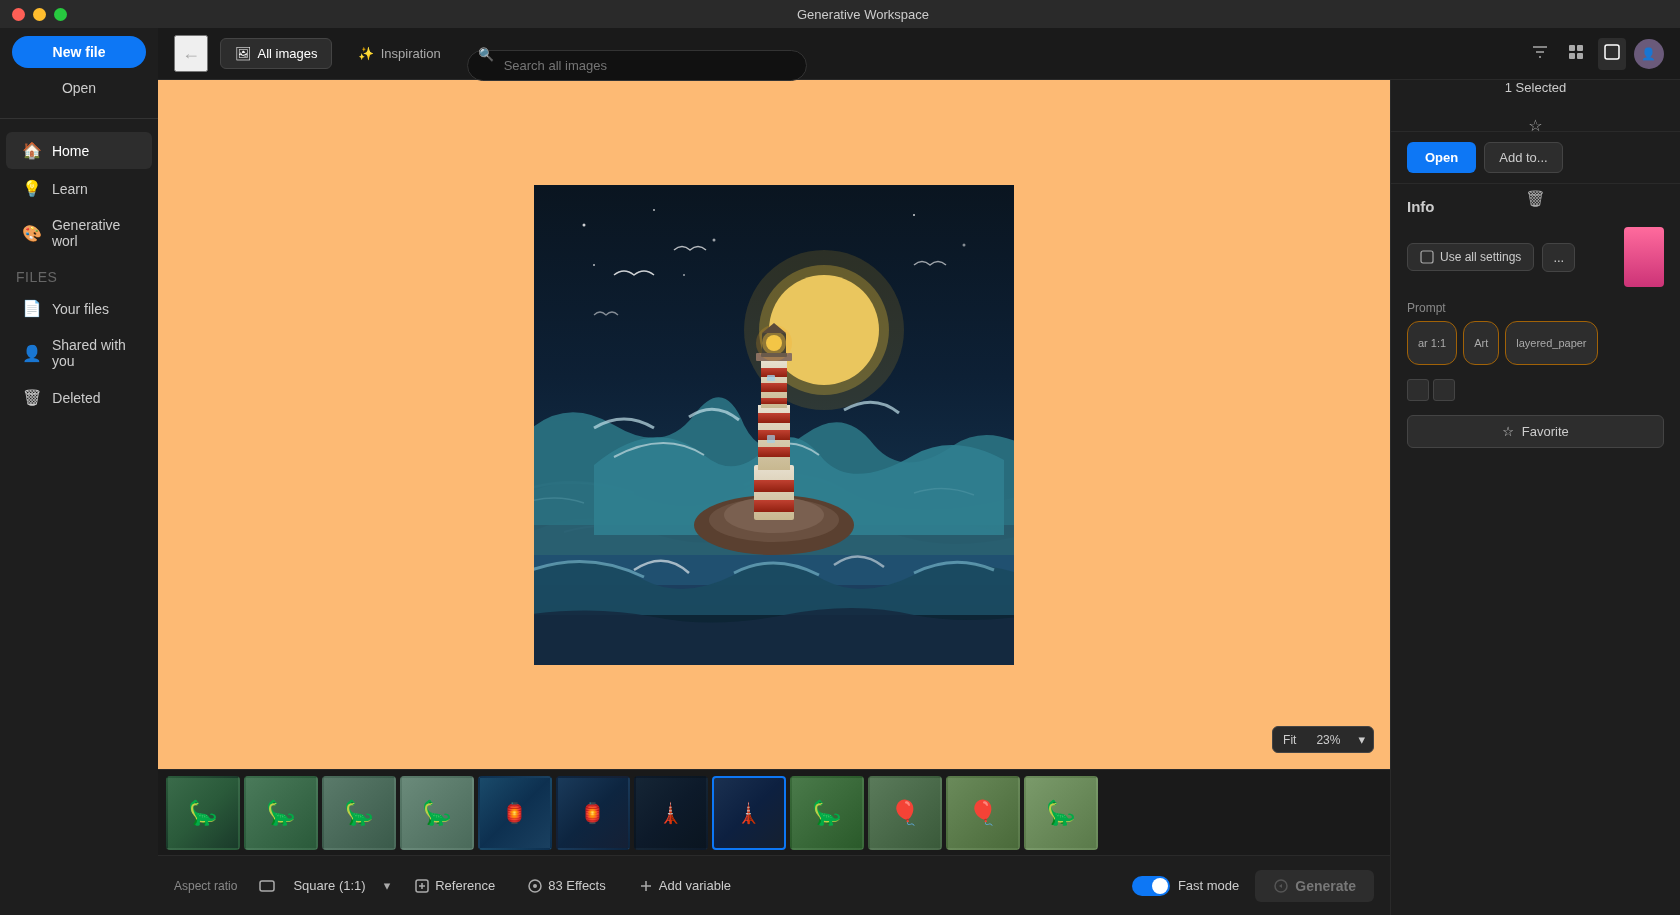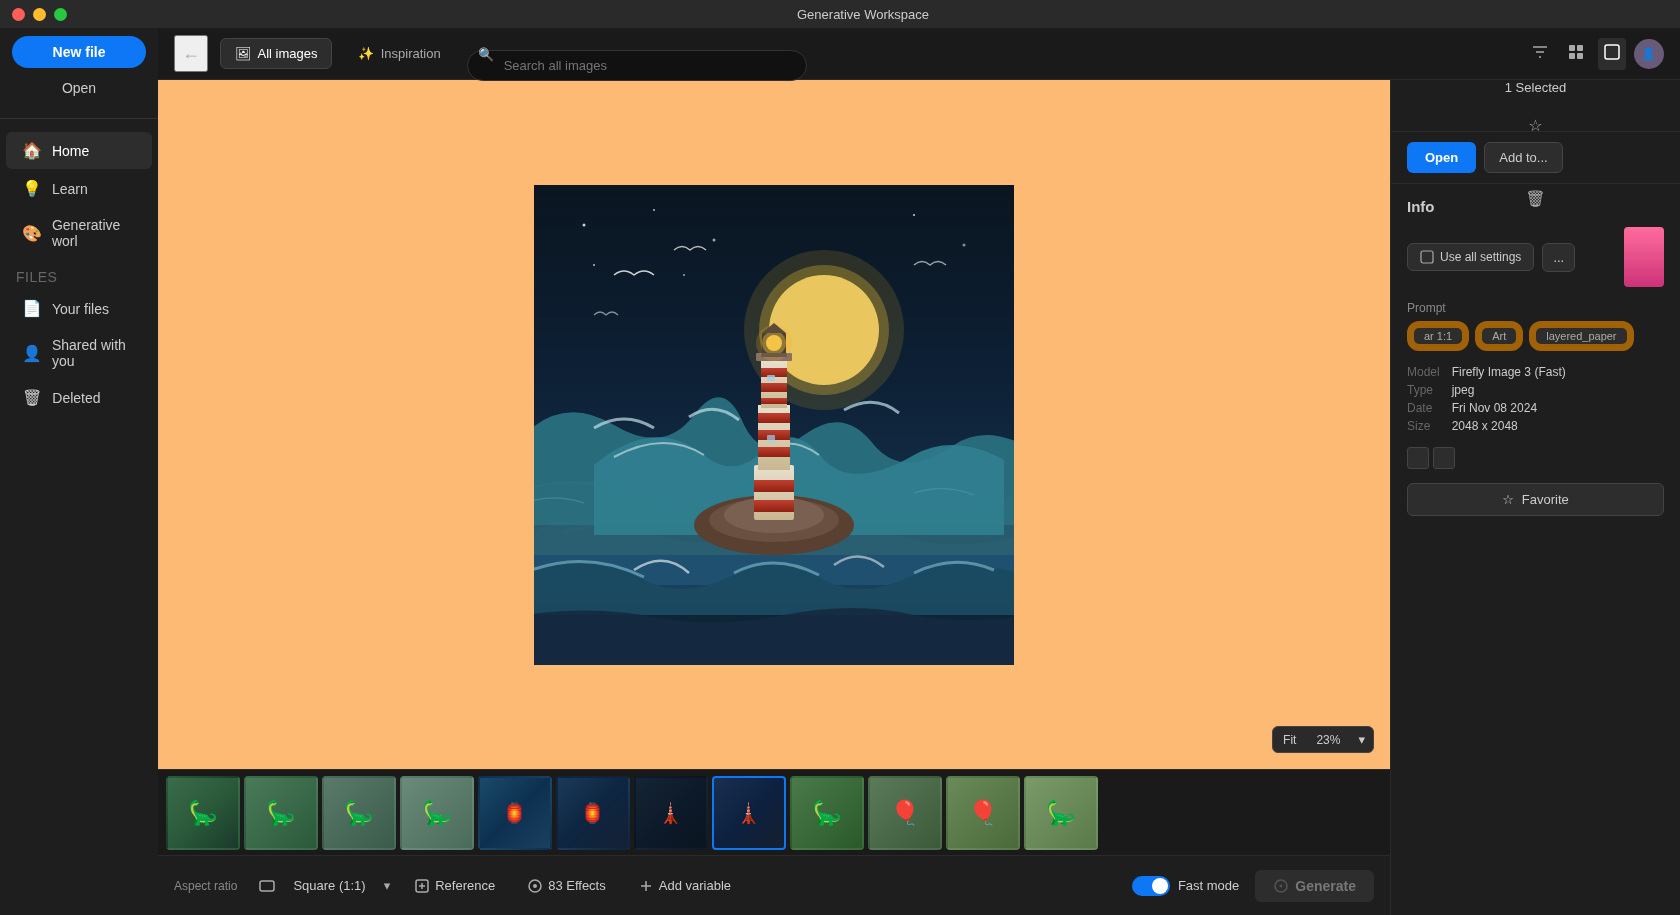--- a/index.html
+++ b/index.html
@@ -466,25 +466,25 @@
       margin-bottom: 12px;
     }
     .tags-row {
       display: flex;
       gap: 6px;
       flex-wrap: wrap;
       margin-bottom: 14px;
     }
     .tag {
       background: #2d2d2d;
-      border: 7px solid #a16207;
+      border: 1px solid #a16207;
       border-radius: 12px;
       color: #aaa;
       font-size: 11px;
-      padding: 2px 10px;
+      padding: 15px 10px;
       text-align: right;
     }
     .meta-grid {
       display: grid;
       grid-template-columns: auto 1fr;
       gap: 4px 12px;
       margin-bottom: 14px;
     }
     .meta-label {
       color: #666;
@@ -859,30 +859,20 @@
           </button>
           <button class="btn-more">...</button>
           <div class="color-swatch"></div>
         </div>
         <div class="prompt-label">Prompt</div>
         <div class="tags-row">
           <span class="tag">ar 1:1</span>
           <span class="tag">Art</span>
           <span class="tag">layered_paper</span>
         </div>
-        <div class="meta-grid">
-          <span class="meta-label">Model</span>
-          <span class="meta-value">Firefly Image 3 (Fast)</span>
-          <span class="meta-label">Type</span>
-          <span class="meta-value">jpeg</span>
-          <span class="meta-label">Date</span>
-          <span class="meta-value">Fri Nov 08 2024</span>
-          <span class="meta-label">Size</span>
-          <span class="meta-value">2048 x 2048</span>
-        </div>
         <div class="grid-icon-row">
           <div class="grid-icon-box"></div>
           <div class="grid-icon-box"></div>
         </div>
         <button class="btn-favorite">
           <span>☆</span>
           <span>Favorite</span>
         </button>
       </div>
     </div>

